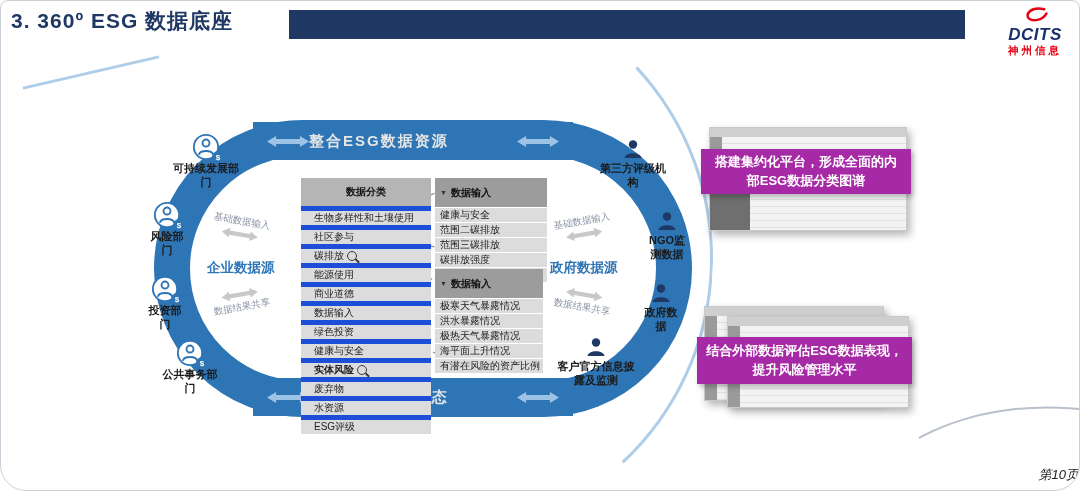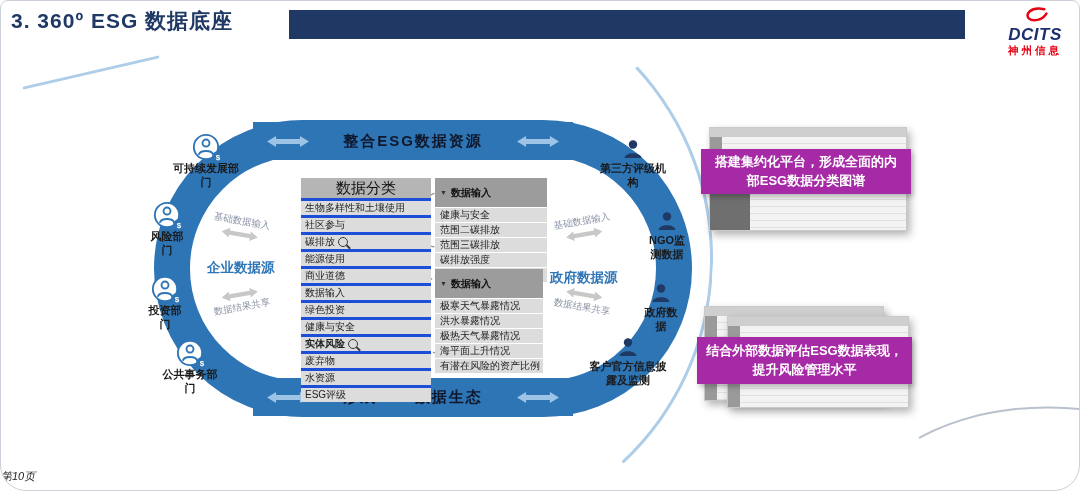--- a/index.html
+++ b/index.html
@@ -25,57 +25,57 @@
              border-right-color:#AECDE8;border-radius:50%;transform:rotate(2deg);z-index:0;}
   .arc-br{position:absolute;left:838px;top:408px;width:470px;height:330px;border:2px solid transparent;
           border-top-color:#B9C1CC;border-radius:50%;transform:rotate(10deg);z-index:0;}
 
   
   .ring{position:absolute;left:153px;top:119px;width:538px;height:297px;box-sizing:border-box;
         border:36px solid var(--ring,#2E75B6);border-radius:150px;z-index:1;}
   .hbar{position:absolute;left:252px;width:320px;height:38px;background:var(--ring,#2E75B6);
         display:flex;align-items:center;padding:0 14px;box-sizing:border-box;z-index:2;}
   .hbar-top{top:121px;} .hbar-bottom{top:377px;}
-  .hbar-label{flex:1;text-align:center;color:#0f172a;font-size:15px;font-weight:bold;letter-spacing:2px;}
+  .hbar-label{flex:1;color:#e5e5e5;font-size:15px;font-weight:bold;letter-spacing:2px;}
   .dbl{width:42px;height:13px;flex:0 0 auto;}
   .dbl path{fill:var(--arrow-light,#9DC3E6);}
 
   
   .dept,.party{position:absolute;display:flex;flex-direction:column;align-items:center;gap:1px;z-index:3;}
   .dept-label,.party-label{font-size:11px;font-weight:bold;color:#1A1A1A;text-align:center;line-height:1.25;}
   .dept-icon{position:relative;width:28px;height:28px;display:block;}
   .badge{position:absolute;right:-4px;bottom:-2px;width:12px;height:12px;border-radius:50%;
          background:var(--ring,#2E75B6);color:#fff;font-size:8px;font-weight:bold;
          display:flex;align-items:center;justify-content:center;}
   .d1{left:170px;top:132px;width:70px;}
   .d2{left:146px;top:200px;width:40px;}
   .d3{left:144px;top:274px;width:40px;}
   .d4{left:158px;top:338px;width:62px;}
   .p1{left:596px;top:136px;width:72px;}
   .p2{left:644px;top:208px;width:44px;}
   .p3{left:640px;top:280px;width:40px;}
-  .p4{left:584px;top:334px;width:86px;}
+  .p4{left:552px;top:334px;width:86px;}
 
   
   .src-label{position:absolute;font-size:13.5px;font-weight:bold;color:var(--ring,#2E75B6);z-index:2;}
-  .src-left{left:206px;top:258px;} .src-right{left:549px;top:268px;}
+  .src-left{left:206px;top:258px;} .src-right{left:549px;top:258px;}
   .flow{position:absolute;width:88px;display:flex;flex-direction:column;align-items:center;gap:1px;
         font-size:9.5px;color:#8A93A5;z-index:2;white-space:nowrap;}
   .garrow{width:64px;height:11px;} .garrow path{fill:#C8C8C8;}
   .f-lt{left:196px;top:214px;transform:rotate(10deg);}
   .f-lb{left:196px;top:288px;transform:rotate(-10deg);}
   .f-rt{left:538px;top:214px;transform:rotate(-10deg);}
   .f-rb{left:538px;top:288px;transform:rotate(10deg);}
 
   
   .cls{position:absolute;left:300px;top:177px;width:130px;z-index:2;}
-  .cls-h{height:20px;background:#B5B5B5;display:flex;align-items:center;justify-content:center;
-         font-size:15px;font-weight:normal;color:#111;}
-  .crow{height:14px;background:#DCDCDC;border-top:3px solid #1d4ed8;display:flex;align-items:center;
-        padding-left:4px;font-size:10px;color:#222;}
+  .cls-h{height:28px;background:#B5B5B5;display:flex;align-items:center;justify-content:center;
+         font-size:10px;font-weight:bold;color:#111;}
+  .crow{height:14px;background:#DCDCDC;border-top:5px solid #1d4ed8;display:flex;align-items:center;
+        padding-left:13px;font-size:10px;color:#222;}
   .crow.bold{font-weight:bold;}
   .mag{width:8px;height:8px;border:1.5px solid #3A3A3A;border-radius:50%;position:relative;
        display:inline-block;margin-left:3px;flex:0 0 auto;}
   .mag::after{content:"";position:absolute;width:5px;height:1.5px;background:#3A3A3A;
               transform:rotate(45deg);right:-4px;bottom:-1px;}
 
   
   .ibox{position:absolute;z-index:2;}
   .ibox1{left:434px;top:177px;width:112px;}
   .ibox2{left:434px;top:268px;width:108px;}
@@ -99,22 +99,22 @@
   .shot2a{left:703px;top:305px;width:178px;height:93px;}
   .shot2b{left:726px;top:315px;width:180px;height:90px;z-index:2;}
 
   .banner{position:absolute;background:var(--banner,#A62AA5);color:#fff;font-size:13px;font-weight:bold;
           display:flex;align-items:center;justify-content:center;text-align:center;
           padding:2px 8px;box-sizing:border-box;line-height:1.45;z-index:5;
           box-shadow:2px 3px 5px rgba(0,0,0,.25);}
   .banner1{left:700px;top:148px;width:210px;height:45px;}
   .banner2{left:696px;top:336px;width:215px;height:47px;}
 
-  .pageno{position:absolute;left:0;right:0;bottom:6px;text-align:left;font-style:italic;
-          font-size:11px;color:#222;z-index:6;}
+  .pageno{position:absolute;left:0;right:0;bottom:6px;text-align:right;font-style:italic;
+          font-size:13px;color:#222;z-index:6;}
 </style>
 </head>
 <body>
 
 <div class="slide">
 
   <div class="line-tl"></div>
   <div class="arc-right"></div>
   <div class="arc-br"></div>
 

